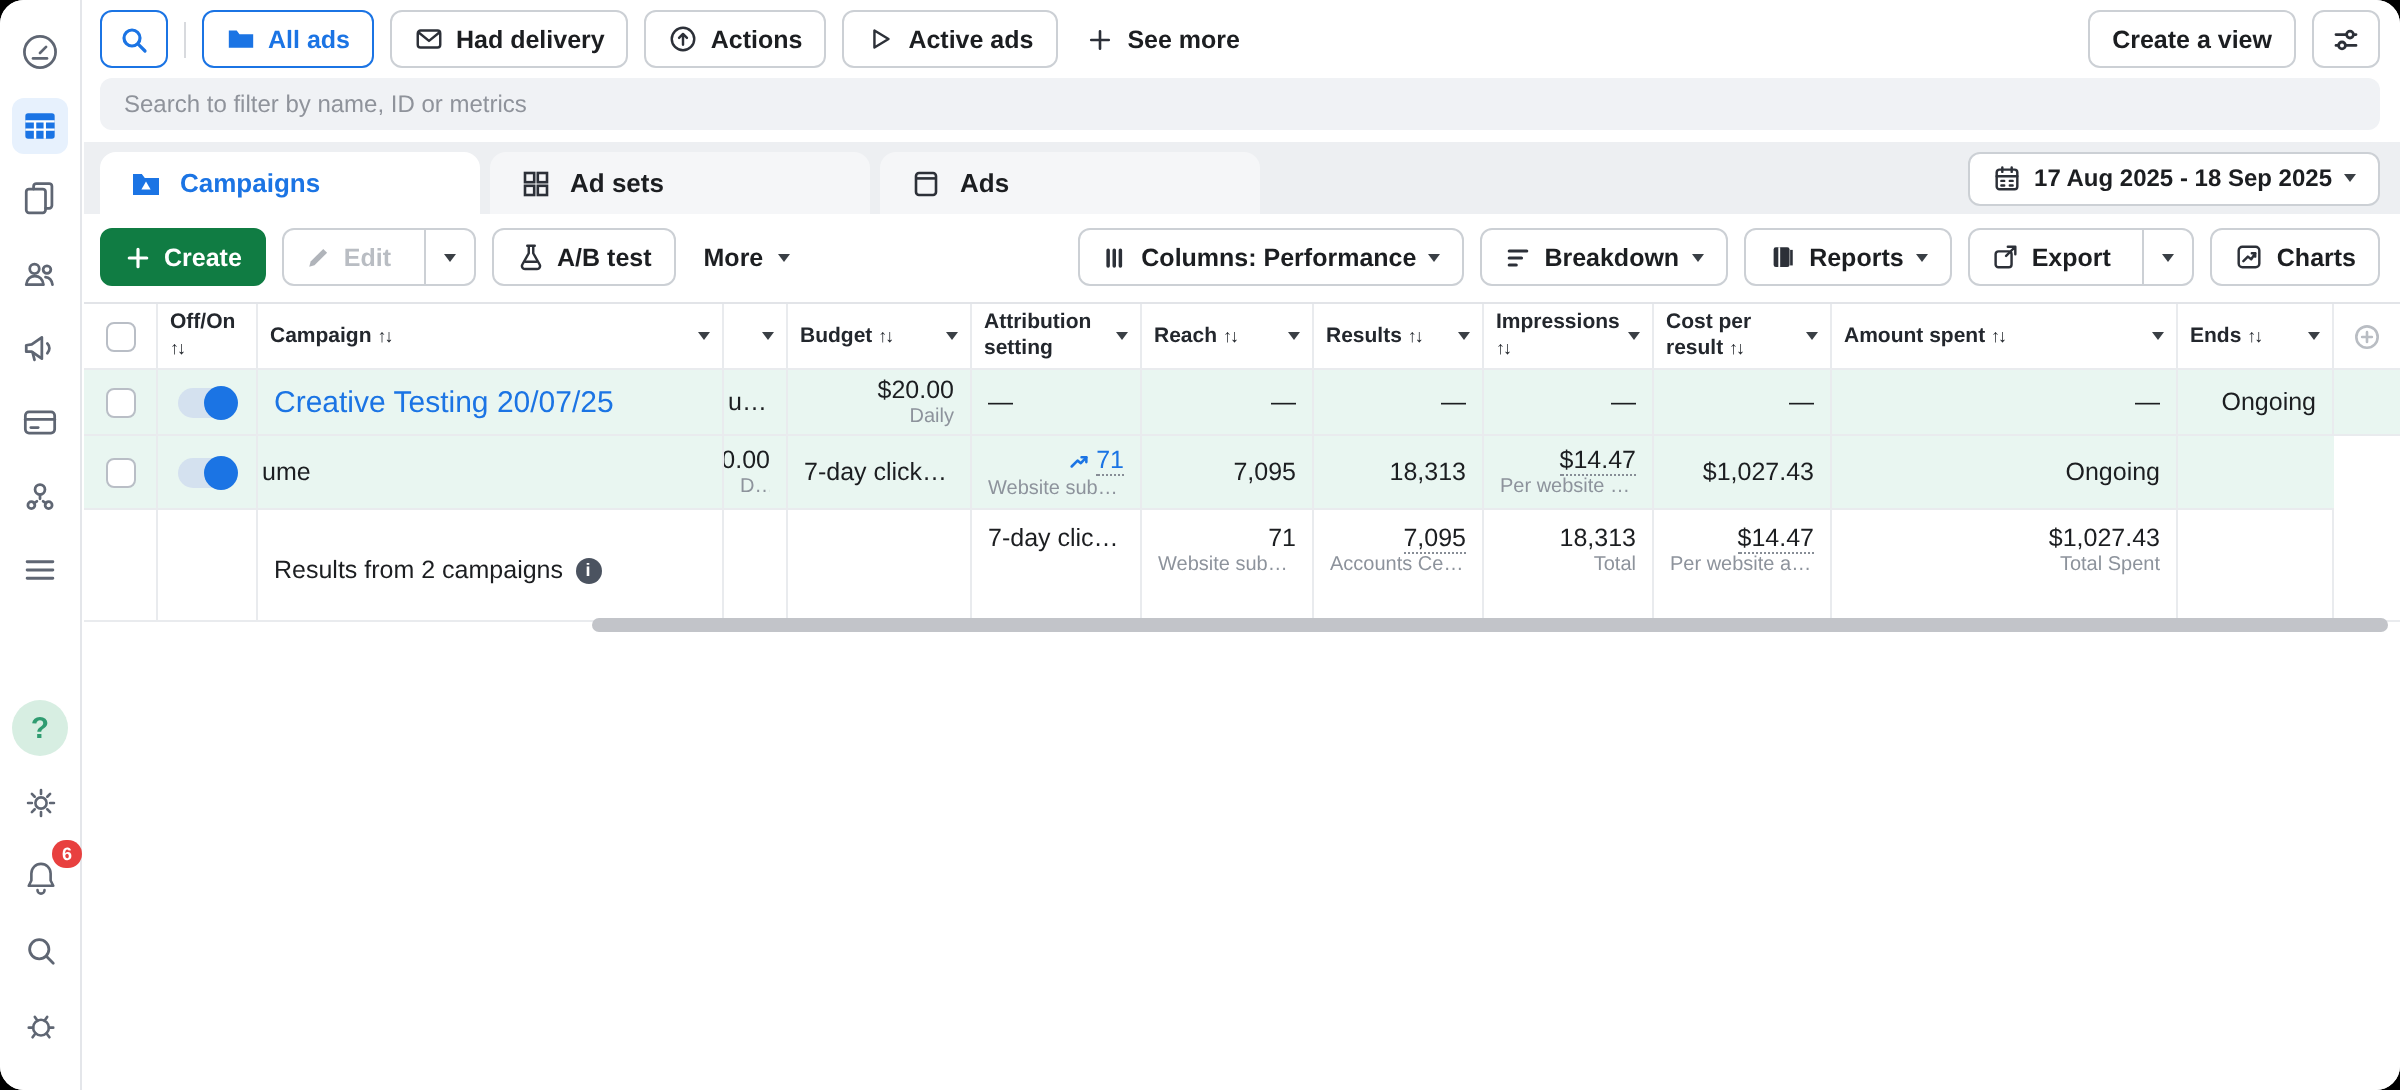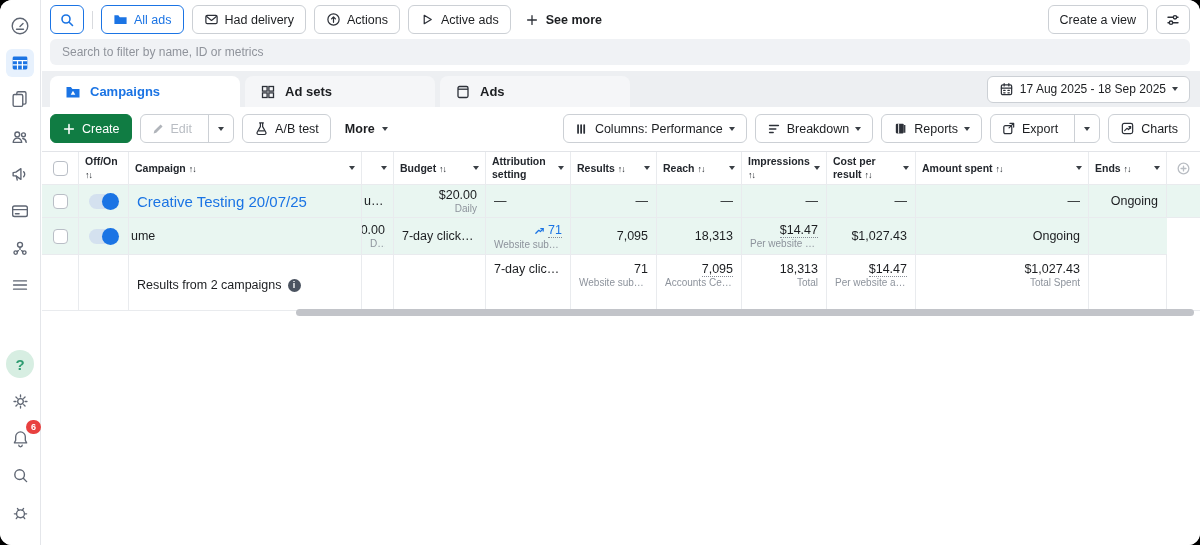--- a/index.html
+++ b/index.html
@@ -11,21 +11,21 @@
   .side-ic {width:28px;height:28px;display:flex;align-items:center;justify-content:center;margin-bottom:9px;border-radius:6px;position:relative;flex:0 0 auto;}
   .side-ic.active {background:#e7f1fd;}
   .side-spacer {flex:1;}
   .help-circle {width:28px;height:28px;border-radius:50%;background:#d7eee2;color:#2f9c71;font-weight:700;font-size:15px;display:flex;align-items:center;justify-content:center;}
   .badge {position:absolute;top:-4px;right:-7px;min-width:15px;height:14px;padding:0 4px;background:#e8403f;color:#fff;font-size:9px;font-weight:700;border-radius:8px;display:flex;align-items:center;justify-content:center;}
 
   .main {position:absolute;left:42px;top:0;right:0;bottom:0;background:#fff;}
 
   
   .toprow {display:flex;align-items:center;gap:8px;padding:5px 10px 5px 8px;}
-  .btn {display:inline-flex;align-items:center;gap:6px;height:29px;padding:0 11px;border:1px solid #ccd0d5;border-radius:6px;background:#fff;font-size:12.5px;font-weight:400;color:#1c1e21;white-space:nowrap;cursor:pointer;}
+  .btn {display:inline-flex;align-items:center;gap:6px;height:29px;padding:0 11px;border:1px solid #ccd0d5;border-radius:6px;background:#fff;font-size:12.5px;font-weight:700;color:#1c1e21;white-space:nowrap;cursor:pointer;}
   .btn.icononly {padding:0 8px;}
   .btn.blue {border-color:#1b74e4;color:#1b74e4;}
   .ghostbtn {border:none;background:none;display:inline-flex;align-items:center;gap:7px;font-size:12.5px;font-weight:700;color:#1c1e21;height:29px;padding:0 6px;cursor:pointer;}
   .vdiv {width:1px;height:18px;background:#d8dade;}
   .spacer {flex:1;}
 
   
   .filterwrap {margin:0 10px 6px 8px;height:26px;background:#f0f2f5;border-radius:6px;display:flex;align-items:center;padding:0 12px;}
   .filterwrap input {border:none;background:transparent;outline:none;font-size:12px;color:#1c1e21;width:100%;font-family:inherit;}
   ::placeholder {color:#8f939b;opacity:1;}
@@ -356,25 +356,25 @@
           </div>
         <div>
             <span class="th-label"><span>Budget</span> <span class="sort">↑↓</span></span>
             <span class="caret sm"></span>
           </div>
         <div>
             <span class="th-label"><span>Attribution setting</span></span>
             <span class="caret sm"></span>
           </div>
         <div>
+            <span class="th-label"><span>Reach</span> <span class="sort">↑↓</span></span>
+            <span class="caret sm"></span>
+          </div>
+        <div>
             <span class="th-label"><span>Results</span> <span class="sort">↑↓</span></span>
-            <span class="caret sm"></span>
-          </div>
-        <div>
-            <span class="th-label"><span>Reach</span> <span class="sort">↑↓</span></span>
             <span class="caret sm"></span>
           </div>
         <div>
             <span class="th-label"><span>Impressions</span> <span class="sort">↑↓</span></span>
             <span class="caret sm"></span>
           </div>
         <div>
             <span class="th-label"><span>Cost per result</span> <span class="sort">↑↓</span></span>
             <span class="caret sm"></span>
           </div>

